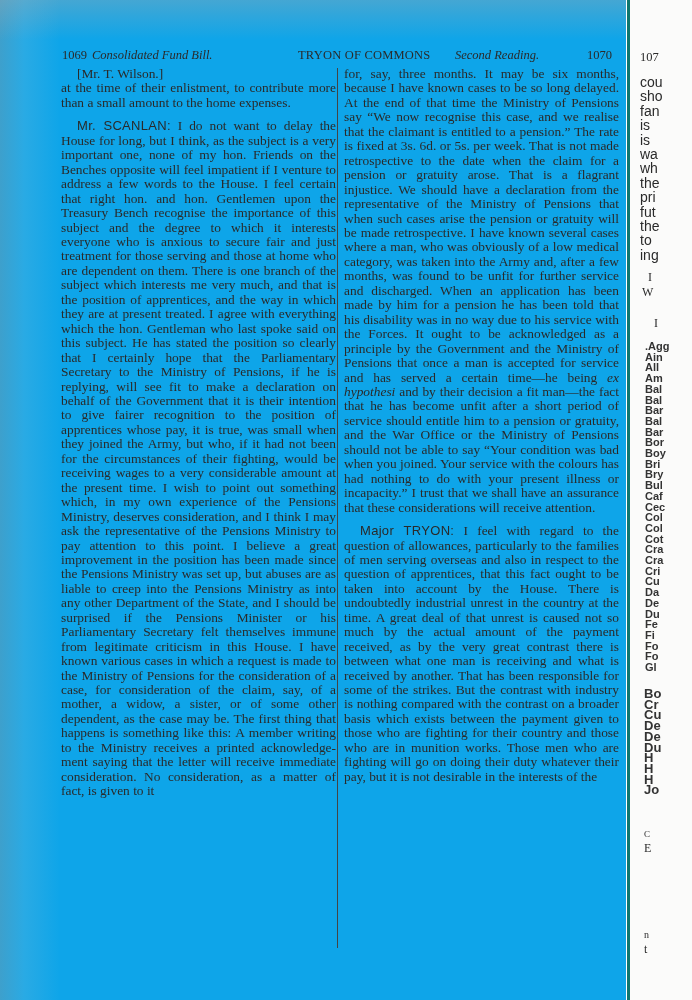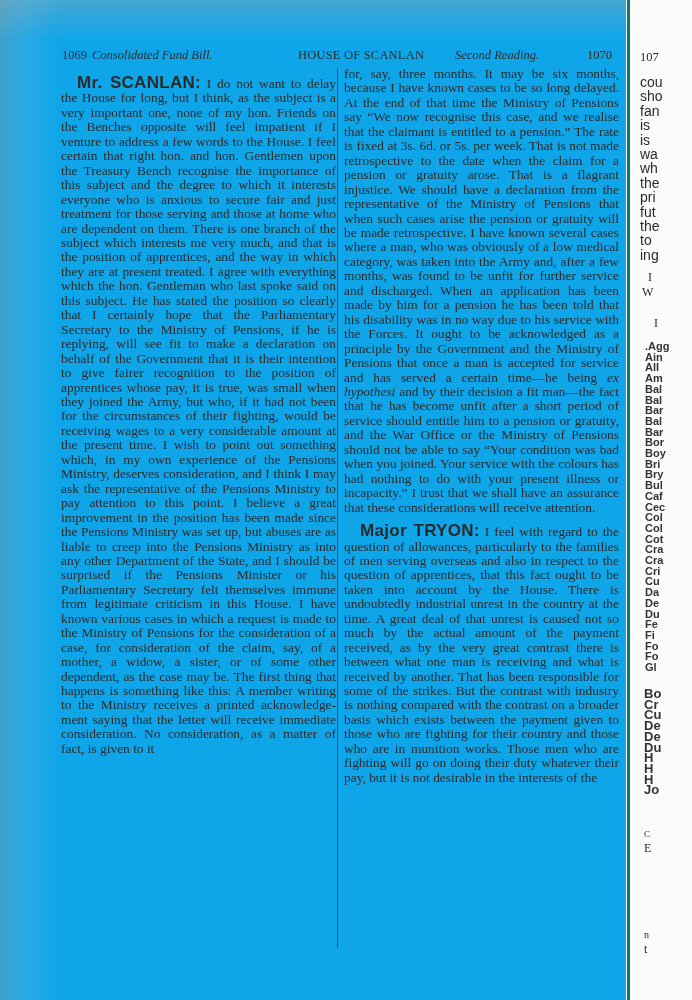--- a/index.html
+++ b/index.html
@@ -39,22 +39,22 @@
     font-family: "Liberation Serif", serif;
     font-size: 13.4px; line-height: 14.45px;
     text-align: justify; hyphens: manual;
   }
   .col-left { left: 61px; }
   .col-right { left: 344px; }
   .col p { margin: 0; text-indent: 0; }
   .col p.indent { text-indent: 16px; }
   .col p.gap { margin-top: 9px; }
   .speaker {
-    font-family: "Liberation Sans", sans-serif; font-weight: bold;
-    font-size: 17px; letter-spacing: 0.3px; margin-top: 34px;
+    font-family: "Liberation Sans", sans-serif; font-weight: normal;
+    font-size: 13px; letter-spacing: 0.3px; margin-top: 34px;
   }
   .attrib { padding-left: 16px; display: block; }
   .col-rule {
     position: absolute; left: 337px; top: 68px; width: 1px; height: 880px;
     background: #444;
   }
 
   .right-page {
     position: absolute; left: 627px; top: 0; width: 65px; height: 1000px;
     background: #fbfbfa; overflow: hidden;
@@ -70,26 +70,28 @@
 </head>
 <body>
 
 <div class="page">
   <div class="shadow-corner"></div>
   <div class="shadow-top"></div>
 
   <div class="running-head">
     <span class="rh-left-num">1069</span>
     <span class="rh-title">Consolidated Fund Bill.</span>
-    <span class="rh-house">HOUSE OF SCANLAN</span>
+    <span class="rh-house">TRYON OF COMMONS</span>
     <span class="rh-reading">Second Reading.</span>
     <span class="rh-right-num">1070</span>
   </div>
 
   <div class="col col-left">
+    <span class="attrib">[Mr. T. Wilson.]</span>
+    <p>at the time of their enlistment, to contri­bute more than a small amount to the home expenses.</p>
     <p class="indent gap"><span class="speaker">Mr. SCANLAN:</span> <span>I do not want to delay the House for long, but I think, as the subject is a very important one, none of my hon. Friends on the Benches opposite will feel impatient if I venture to address a few words to the House. I feel certain that right hon. and hon. Gentlemen upon the Treasury Bench recognise the import­ance of this subject and the degree to which it interests everyone who is anxious to secure fair and just treatment for those serving and those at home who are dependent on them. There is one branch of the subject which in­terests me very much, and that is the position of apprentices, and the way in which they are at present treated. I agree with everything which the hon. Gentleman who last spoke said on this subject. He has stated the position so clearly that I certainly hope that the Parliamentary Secretary to the Ministry of Pensions, if he is replying, will see fit to make a declar­ation on behalf of the Government that it is their intention to give fairer recognition to the position of apprentices whose pay, it is true, was small when they joined the Army, but who, if it had not been for the circumstances of their fighting, would be receiving wages to a very considerable amount at the present time. I wish to point out something which, in my own ex­perience of the Pensions Ministry, deserves consideration, and I think I may ask the representative of the Pensions Ministry to pay attention to this point. I believe a great improvement in the position has been made since the Pensions Ministry was set up, but abuses are as liable to creep into the Pensions Ministry as into any other Department of the State, and I should be surprised if the Pensions Minister or his Parliamentary Secretary felt themselves immune from legitimate criticism in this House. I have known various cases in which a request is made to the Ministry of Pensions for the consideration of a case, for consideration of the claim, say, of a mother, a widow, a sister, or of some other dependent, as the case may be. The first thing that happens is something like this: A member writing to the Ministry receives a printed acknowledge­ment saying that the letter will receive immediate consideration. No considera­tion, as a matter of fact, is given to it</span></p>
   </div>
 
   <div class="col-rule"></div>
 
   <div class="col col-right">
     <p><span>for, say, three months. It may be six months, because I have known cases to be so long delayed. At the end of that time the Ministry of Pensions say “We now recognise this case, and we realise that the claimant is entitled to a pension.” The rate is fixed at 3s. 6d. or 5s. per week. That is not made retrospective to the date when the claim for a pension or gratuity arose. That is a flagrant injustice. We should have a declaration from the representative of the Ministry of Pensions that when such cases arise the pension or gratuity will be made retrospective. I have known several cases where a man, who was obviously of a low medical category, was taken into the Army and, after a few months, was found to be unfit for further service and discharged. When an application has been made by him for a pension he has been told that his disability was in no way due to his service with the Forces. It ought to be acknowledged as a principle by the Government and the Ministry of Pensions that once a man is accepted for service and has served a certain time—he being </span><em>ex hypothesi</em><span> and by their decision a fit man—the fact that he has become unfit after a short period of service should entitle him to a pension or gratuity, and the War Office or the Ministry of Pensions should not be able to say “Your condition was bad when you joined. Your service with the colours has had nothing to do with your present illness or incapacity.” I trust that we shall have an assurance that these con­siderations will receive attention.</span></p>
     <p class="indent gap"><span class="speaker">Major TRYON:</span> <span>I feel with regard to the question of allowances, particularly to the families of men serving overseas and also in respect to the question of apprentices, that this fact ought to be taken into account by the House. There is undoubtedly industrial unrest in the country at the time. A great deal of that unrest is caused not so much by the actual amount of the payment received, as by the very great contrast there is between what one man is receiving and what is received by another. That has been responsible for some of the strikes. But the contrast with industry is nothing compared with the contrast on a broader basis which exists between the payment given to those who are fighting for their country and those who are in munition works. Those men who are fighting will go on doing their duty whatever their pay, but it is not desirable in the interests of the</span></p>
   </div>
 </div>

